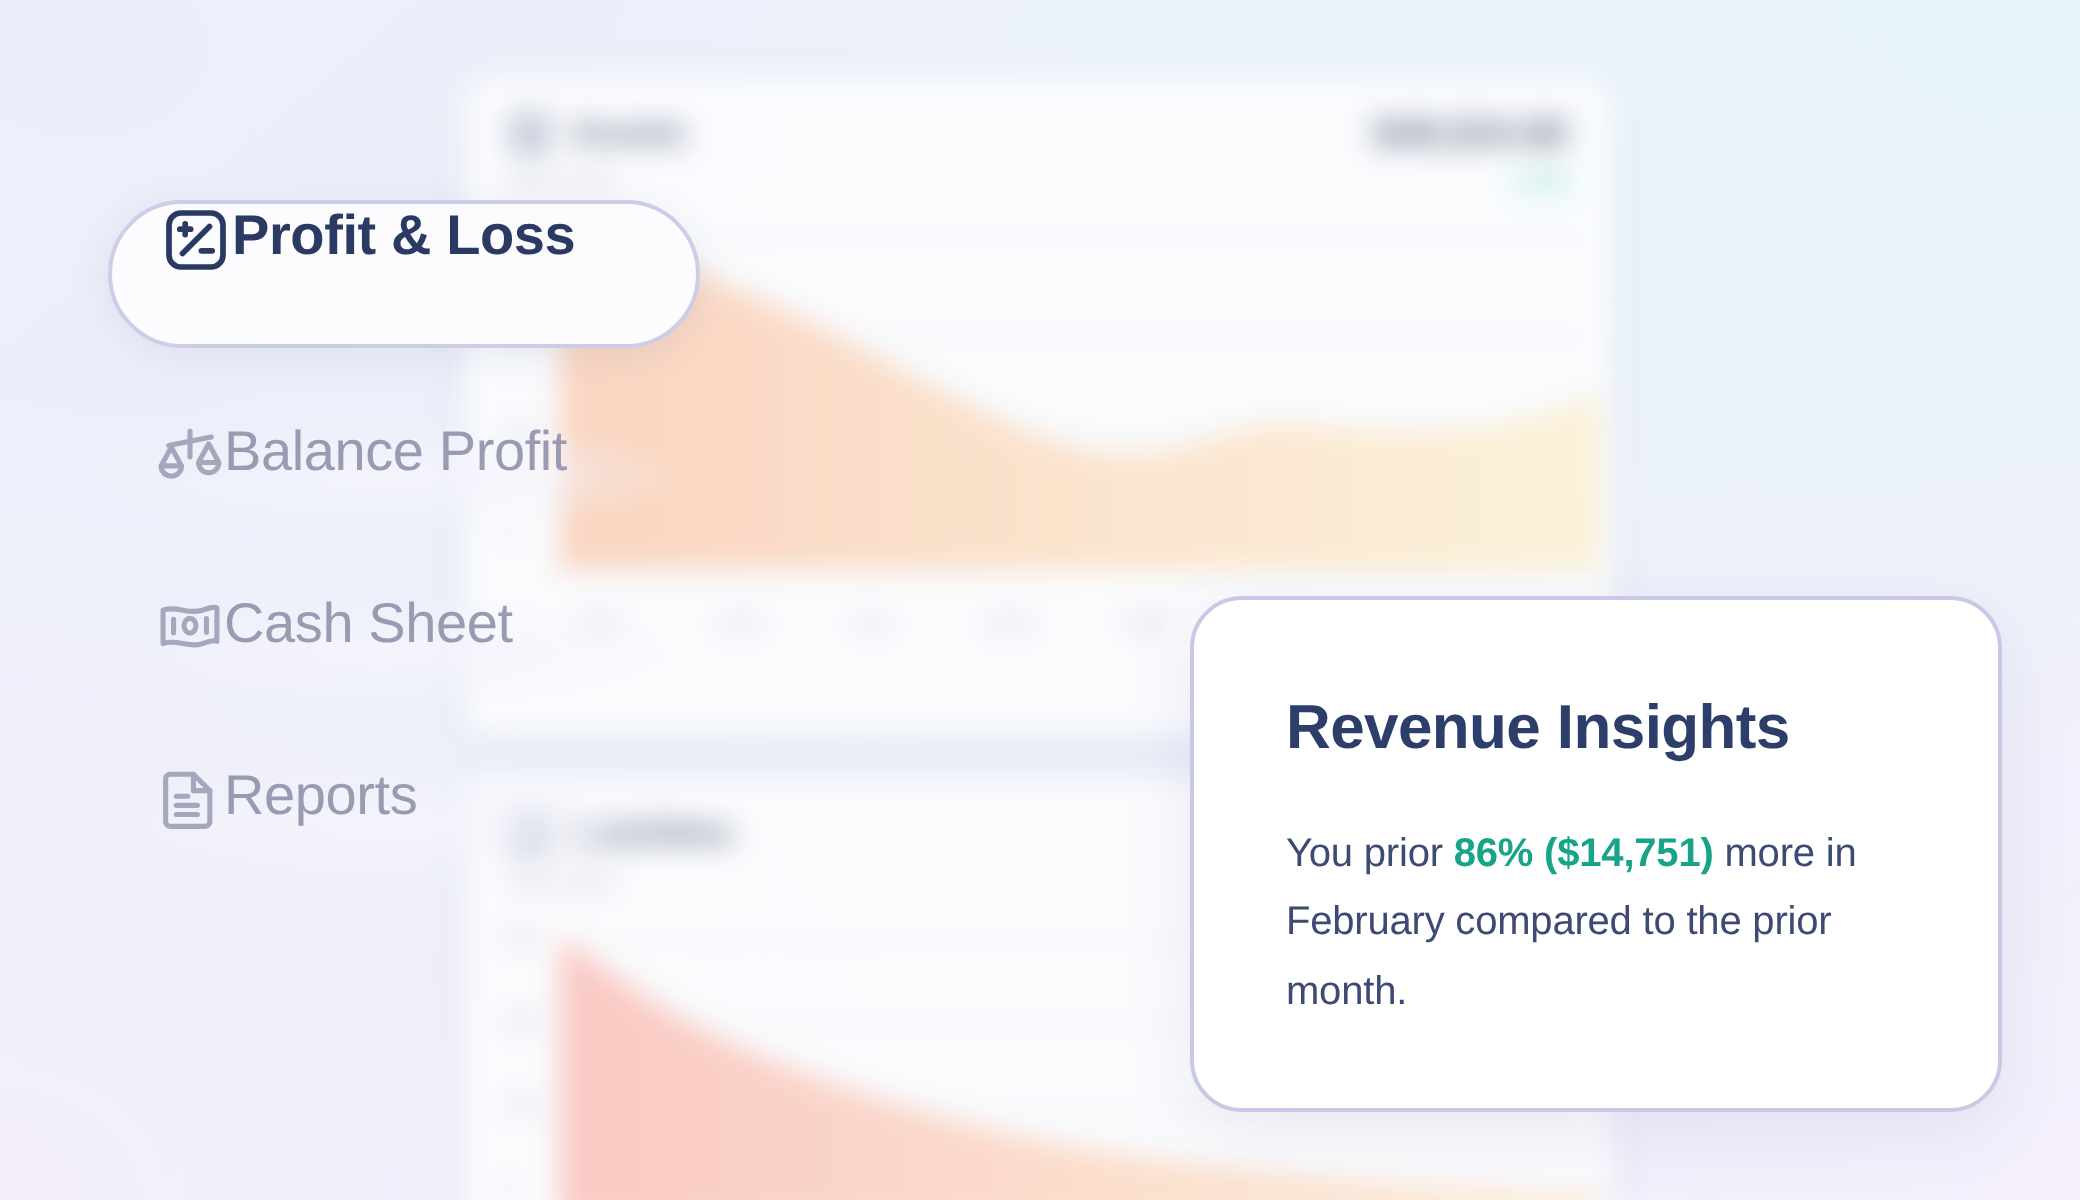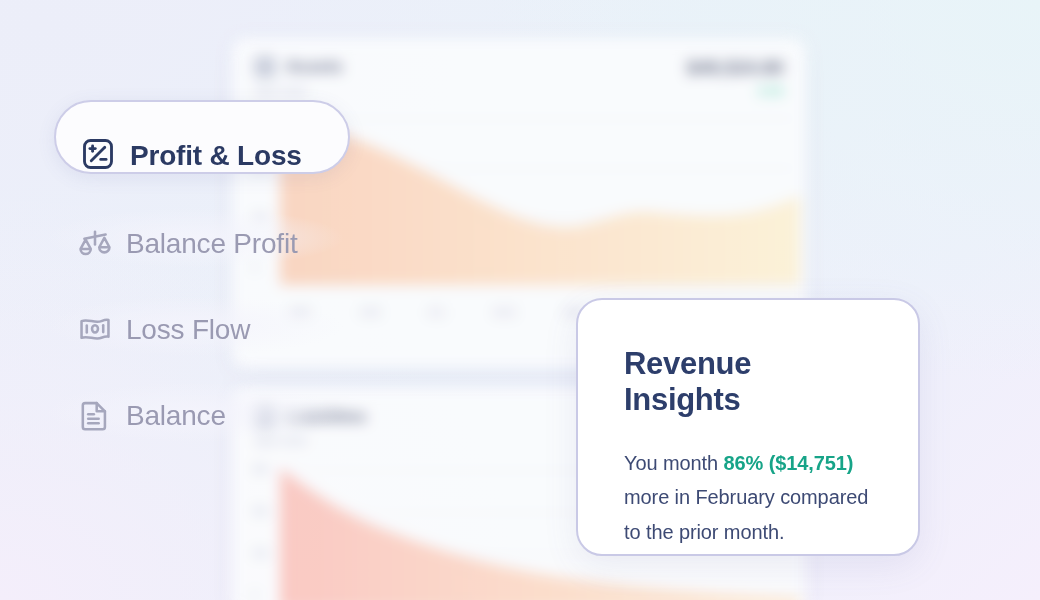--- a/index.html
+++ b/index.html
@@ -93,22 +93,21 @@
 
   
   #sidebar {
     position: absolute;
     left: 54px;
     top: 112px;
     width: 310px;
   }
   .nav-item {
     display: flex;
-    align-items: flex-end;
-    gap: 14px;
+    align-items: flex-start;
     height: 50px;
     padding: 0 24px;
     margin-bottom: 36px;
     border-radius: 999px;
   }
   .nav-item .nav-ico { flex: 0 0 auto; display: block; }
   .nav-label {
     font-size: 28px;
     letter-spacing: -.2px;
     white-space: nowrap;
@@ -144,23 +143,23 @@
     width: 300px;
     height: 60px;
     border-radius: 999px;
     background: radial-gradient(closest-side, rgba(244,244,252,.94), rgba(244,244,252,0));
     pointer-events: none;
   }
 
   
   #insights-card {
     position: absolute;
-    left: 576px;
+    left: 595px;
     top: 298px;
-    width: 344px;
+    width: 406px;
     height: 258px;
     background: #ffffff;
     border: 2px solid #c9c9e6;
     border-radius: 26px;
     box-shadow: 0 10px 34px rgba(95,100,160,.10);
     padding: 46px 44px 0 46px;
   }
   #insights-title {
     font-size: 31px;
     font-weight: 700;
@@ -296,36 +295,36 @@
     </div>
 
     <div class="nav-item inactive" id="nav-cash-flow">
       <svg class="nav-ico" width="34" height="34" viewBox="0 0 24 24" fill="none" stroke-width="1.8" stroke-linecap="round" stroke-linejoin="round">
         <path d="M2.5 6.4 C7 4.6 12 8.2 16.5 6.4 C19 5.4 20.5 5.2 21.5 5.6
                  L21.5 17.4 C20.5 17 19 17.2 16.5 18.2 C12 20 7 16.4 2.5 18.2 Z"></path>
         <ellipse cx="12" cy="11.9" rx="2.1" ry="2.6"></ellipse>
         <line x1="6.2" y1="9.6" x2="6.2" y2="14.4"></line>
         <line x1="17.8" y1="9.4" x2="17.8" y2="14.2"></line>
       </svg>
-      <span class="nav-label">Loss Flow</span>
+      <span class="nav-label">Cash Sheet</span>
     </div>
 
     <div class="nav-item inactive" id="nav-reports">
       <svg class="nav-ico" width="34" height="34" viewBox="0 0 24 24" fill="none" stroke-width="1.8" stroke-linecap="round" stroke-linejoin="round">
         <path d="M5 3.6 h8.2 L19 9.4 V20.4 a1.6 1.6 0 0 1 -1.6 1.6 H5
                  a1.6 1.6 0 0 1 -1.6 -1.6 V5.2 A1.6 1.6 0 0 1 5 3.6 Z"></path>
         <path d="M13.2 3.6 v5.8 H19"></path>
         <line x1="7.2" y1="11.4" x2="11.2" y2="11.4"></line>
         <line x1="7.2" y1="14.6" x2="14.6" y2="14.6"></line>
         <line x1="7.2" y1="17.8" x2="14.6" y2="17.8"></line>
       </svg>
-      <span class="nav-label">Balance</span>
+      <span class="nav-label">Reports</span>
     </div>
   </div>
 
   <div id="insights-card">
     <div id="insights-title">Revenue Insights</div>
     <div id="insights-body">
-      <span>You month </span><span class="hl">86% ($14,751)</span><span> more in February compared to the prior month.</span>
+      <span>You prior </span><span class="hl">86% ($14,751)</span><span> more in February compared to the prior month.</span>
     </div>
   </div>
 
 </div>
 
 </body></html>

